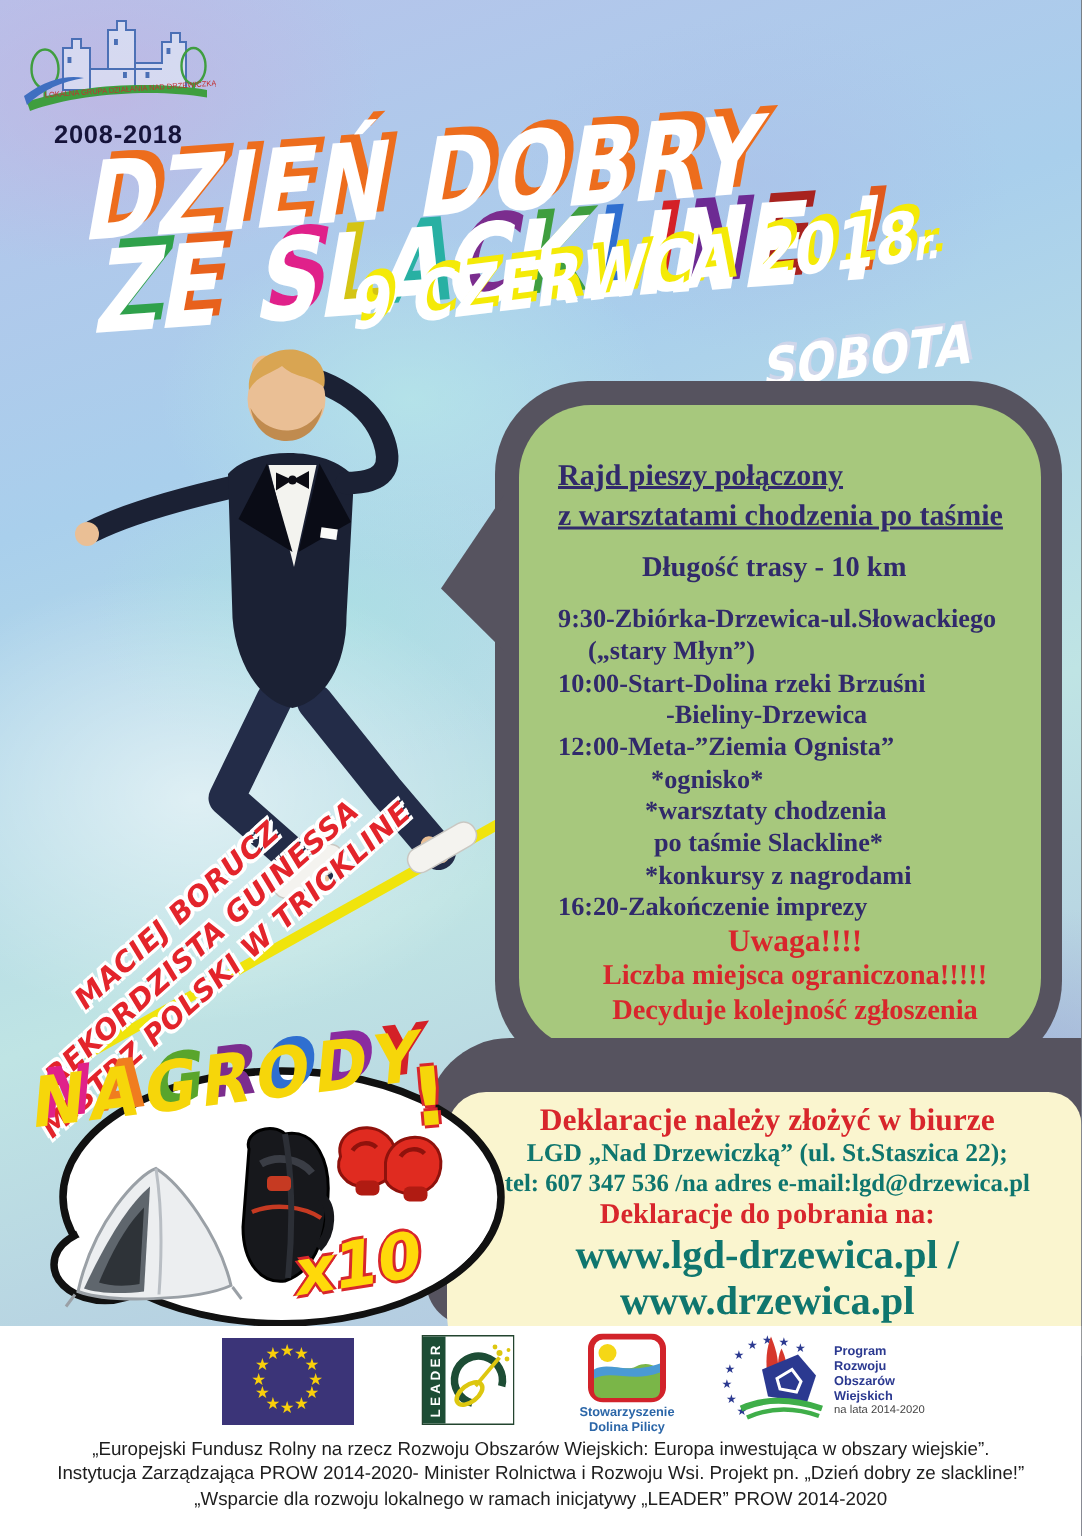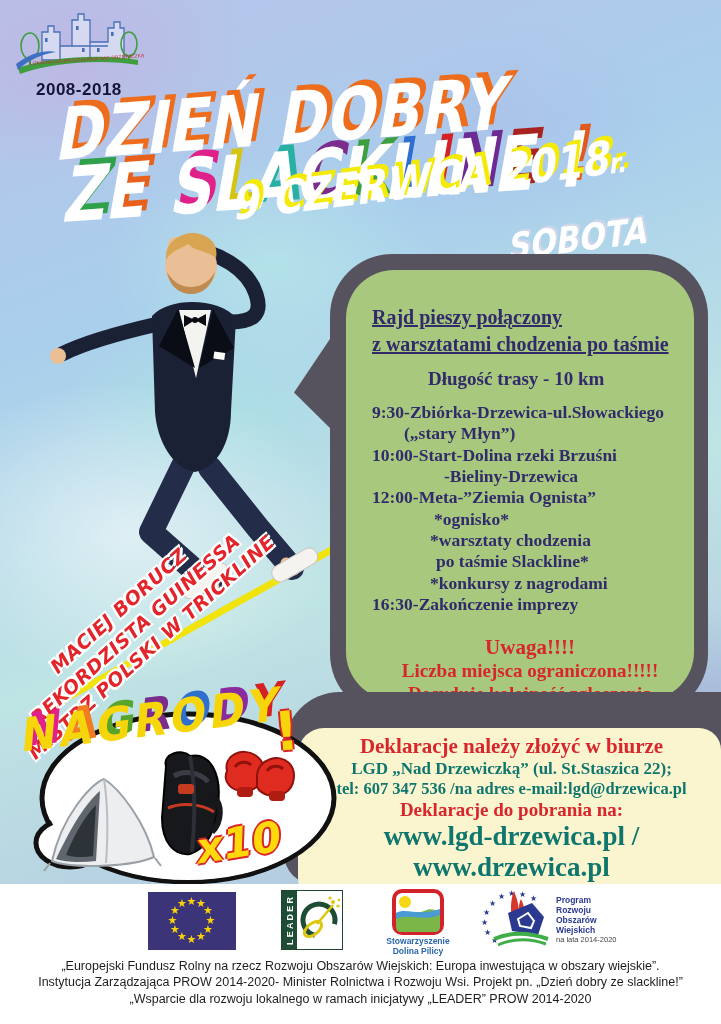--- a/index.html
+++ b/index.html
@@ -37,22 +37,22 @@
     font-size:19px;line-height:1.3;color:#e3242b;letter-spacing:.5px;white-space:nowrap;
     text-shadow:-2px -2px 0 #fff,2px -2px 0 #fff,-2px 2px 0 #fff,2px 2px 0 #fff;}
   
   .bubble-outer{left:330px;top:254px;width:378px;height:462px;background:#56535f;border-radius:62px;}
   .bubble-tail{left:294px;top:330px;width:42px;height:104px;background:#56535f;clip-path:polygon(100% 0,0 60%,100% 100%);}
   .bubble-inner{left:346px;top:270px;width:348px;height:430px;background:#a7c87d;border-radius:48px;
     box-sizing:border-box;padding:34px 6px 0 26px;font-family:"Liberation Serif",serif;font-weight:bold;color:#312a6b;}
   .b-intro{font-size:20px;line-height:1.35;text-decoration:underline;}
   .b-dist{margin:10px 0 0 56px;font-size:19px;}
   .b-sched{margin-top:12px;font-size:17.5px;line-height:1.22;white-space:nowrap;}
-  .ind1{margin-left:32px;} .ind2{margin-left:72px;} .ind3{margin-left:62px;} .ind3b{margin-left:58px;} .ind3c{margin-left:64px;}
-  .b-warn{color:#d8262c;text-align:center;margin-top:20px;line-height:1.18;}
+  .ind1{margin-left:20px;} .ind2{margin-left:72px;} .ind3{margin-left:62px;} .ind3b{margin-left:58px;} .ind3c{margin-left:64px;}
+  .b-warn{color:#d8262c;text-align:center;margin-top:0;line-height:1.18;}
   .w1{font-size:21px;} .w2,.w3{font-size:19px;}
   
   .reg-backdrop{left:284px;top:692px;width:437px;height:192px;background:#56535f;border-radius:56px 0 0 30px;}
   .reg-box{left:298px;top:728px;width:423px;height:176px;background:#faf5cf;border-radius:26px 22px 0 26px;
     box-sizing:border-box;padding:6px 4px 0 8px;text-align:center;font-family:"Liberation Serif",serif;font-weight:bold;
     display:flex;flex-direction:column;justify-content:space-between;padding-bottom:6px;}
   .reg-red{color:#d8262c;} .reg-navy{color:#0f766e;}
   .r1{font-size:21px;} .r2{font-size:17px;} .r3{font-size:16.5px;} .r4{font-size:19px;} .r5{font-size:27px;}
   .deadline{font-size:22px;color:#d8262c;white-space:nowrap;}
   
@@ -177,21 +177,21 @@
     <div class="b-sched">
       <div>9:30-Zbiórka-Drzewica-ul.Słowackiego</div>
       <div class="ind1">(„stary Młyn”)</div>
       <div>10:00-Start-Dolina rzeki Brzuśni</div>
       <div class="ind2">-Bieliny-Drzewica</div>
       <div>12:00-Meta-”Ziemia Ognista”</div>
       <div class="ind3">*ognisko*</div>
       <div class="ind3b">*warsztaty chodzenia</div>
       <div class="ind3c">po taśmie Slackline*</div>
       <div class="ind3b">*konkursy z nagrodami</div>
-      <div>16:30-Zakończenie imprezy</div>
+      <div>16:20-Zakończenie imprezy</div>
     </div>
     <div class="b-warn">
       <div class="w1">Uwaga!!!!</div>
       <div class="w2">Liczba miejsca ograniczona!!!!!</div>
       <div class="w3">Decyduje kolejność zgłoszenia</div>
     </div>
   </div>
 
   <div class="abs reg-backdrop"></div>
   <div class="abs reg-box">

